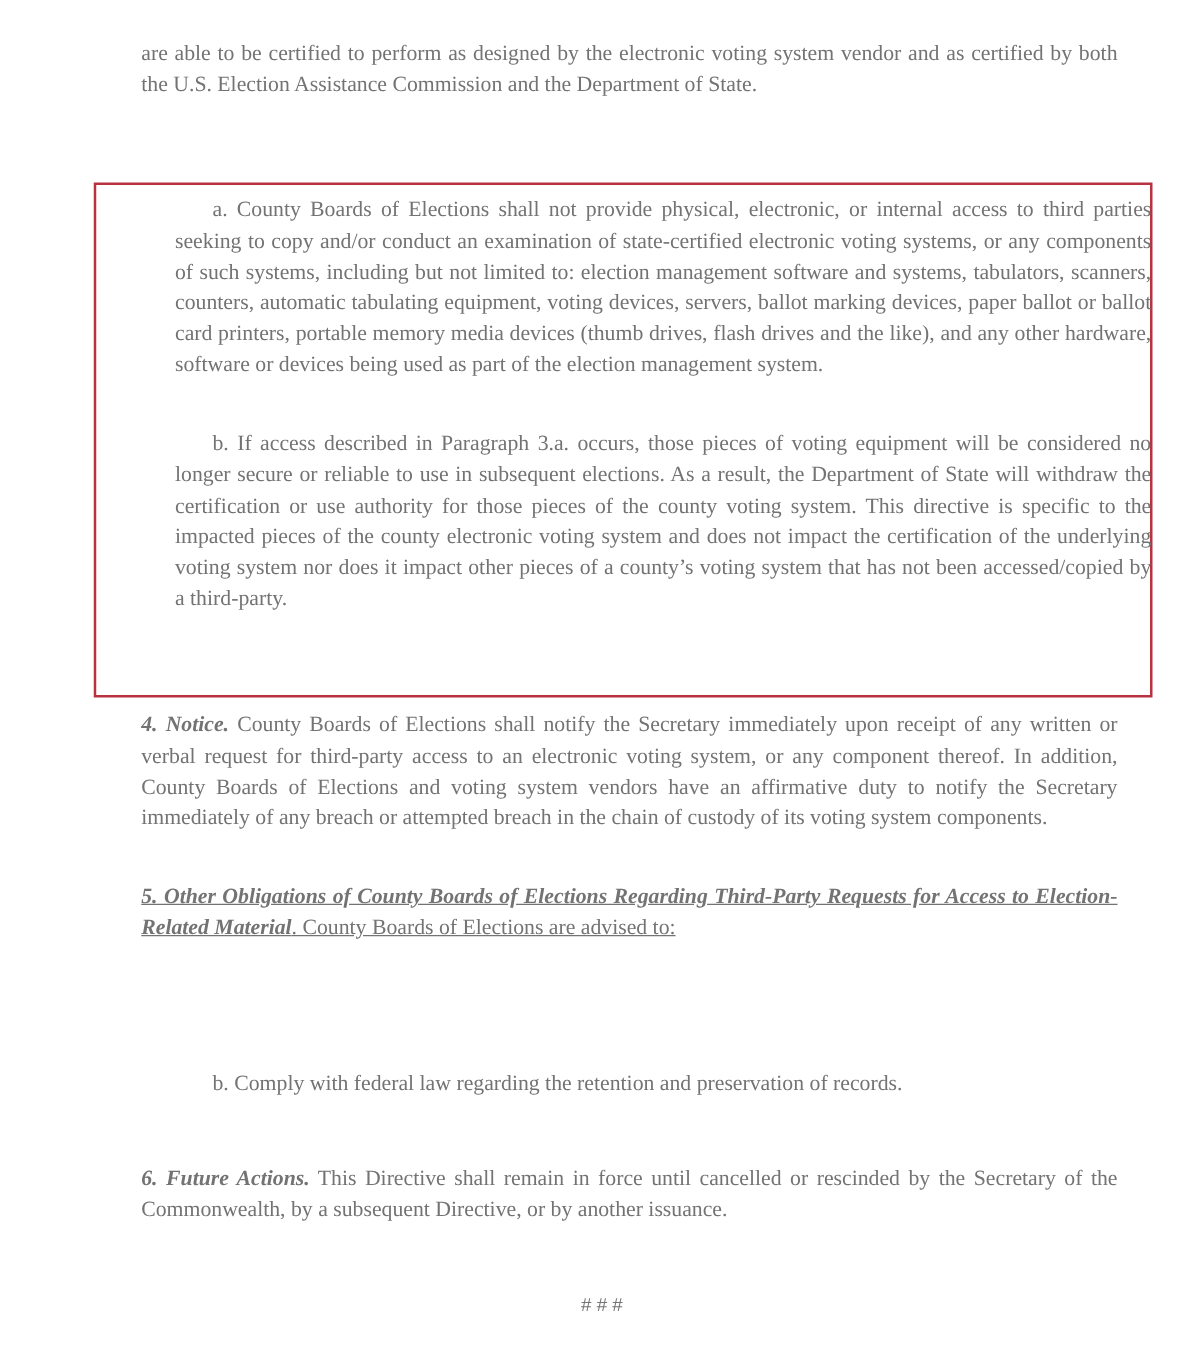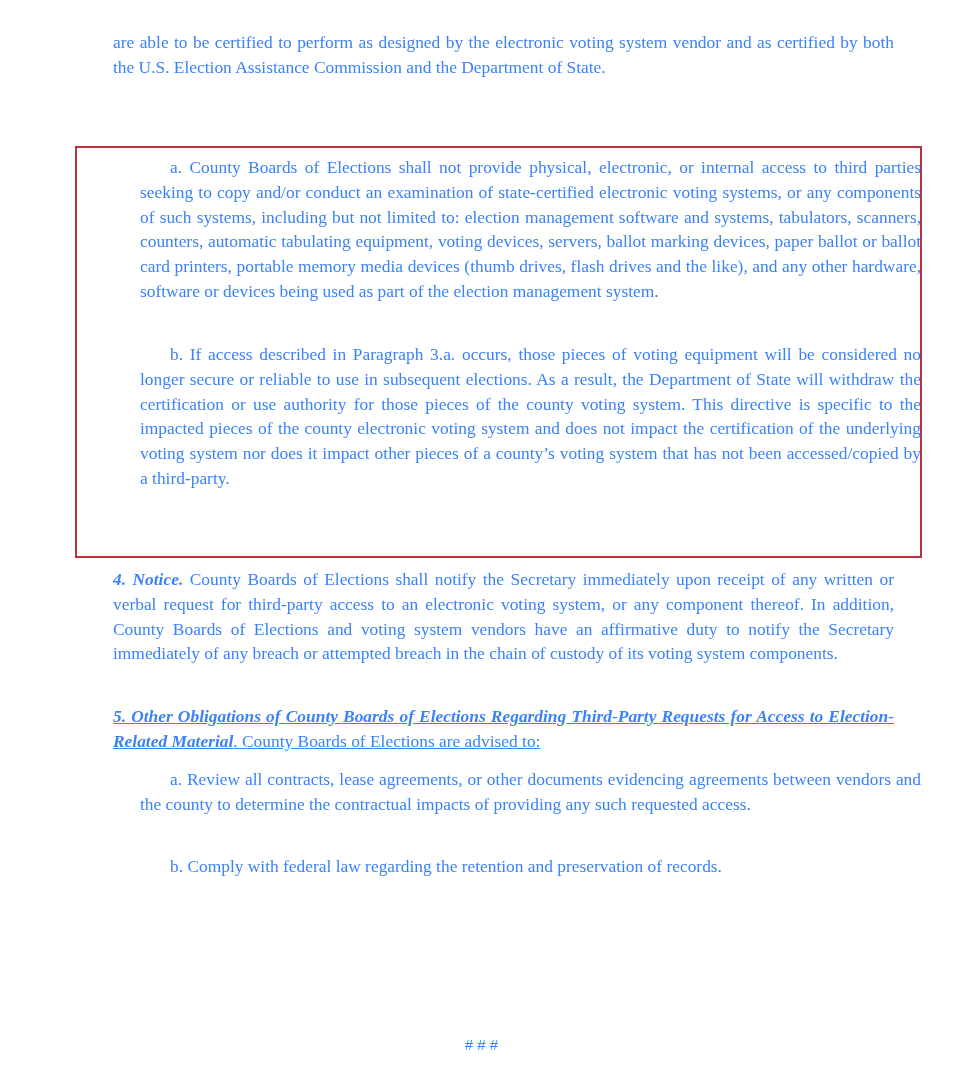--- a/index.html
+++ b/index.html
@@ -1,17 +1,17 @@
 <!DOCTYPE html>
 <html><head>
 <meta charset="utf-8">
 <style>
   html, body { margin: 0; padding: 0; background: #ffffff; }
   body { width: 963px; height: 1092px; position: relative; overflow: hidden; }
-  .page { position: absolute; left: 0; top: 0; width: 963px; height: 1076px; font-family: "Liberation Serif", serif; color: #3b82f6; font-size: 17.4px; }
+  .page { position: absolute; left: 0; top: 0; width: 963px; height: 1076px; font-family: "Liberation Serif", serif; color: #737373; font-size: 17.4px; }
   .p { position: absolute; left: 113px; width: 781px; line-height: 24.8px; text-align: justify; margin: 0; }
   .indent { text-indent: 30px; margin-left: 27px; }
   .bi { font-weight: bold; font-style: italic; }
   .redbox { position: absolute; left: 75px; top: 146px; width: 843px; height: 408px; border: 2px solid #b83240; box-sizing: content-box; }
   .center { position: absolute; left: 0; width: 963px; text-align: center; font-family: "Liberation Sans", sans-serif; font-size: 15px; }
 </style>
 </head>
 <body>
 
 <div class="page">
@@ -23,21 +23,21 @@
 
   <p class="p indent" style="top:155px;">a.  County Boards of Elections shall not provide physical, electronic, or internal access to third parties seeking to copy and/or conduct an examination of state-certified electronic voting systems, or any components of such systems, including but not limited to: election management software and systems, tabulators, scanners, counters, automatic tabulating equipment, voting devices, servers, ballot marking devices, paper ballot or ballot card printers, portable memory media devices (thumb drives, flash drives and the like), and any other hardware, software or devices being used as part of the election management system.</p>
 
   <p class="p indent" style="top:342px;">b. If access described in Paragraph 3.a. occurs, those pieces of voting equipment will be considered no longer secure or reliable to use in subsequent elections. As a result, the Department of State will withdraw the certification or use authority for those pieces of the county voting system. This directive is specific to the impacted pieces of the county electronic voting system and does not impact the certification of the underlying voting system nor does it impact other pieces of a county’s voting system that has not been accessed/copied by a third-party.</p>
 
 
   <p class="p" style="top:567px;"><span class="bi">4. Notice.</span><span> County Boards of Elections shall notify the Secretary immediately upon receipt of any written or verbal request for third-party access to an electronic voting system, or any component thereof.  In addition, County Boards of Elections and voting system vendors have an affirmative duty to notify the Secretary immediately of any breach or attempted breach in the chain of custody of its voting system components.</span></p>
 
   <p class="p" style="top:704px;text-decoration:underline;"><span class="bi">5. Other Obligations of County Boards of Elections Regarding Third-Party Requests for Access to Election-Related Material</span><span>.  County Boards of Elections are advised to:</span></p>
 
-  <p class="p indent" style="top:767px;">a. Review all contracts, lease agreements, or other documents evidencing agreements between vendors and the county to determine the contractual impacts of providing any such requested access.</p>
 
   <p class="p indent" style="top:854px;">b.  Comply with federal law regarding the retention and preservation of records.</p>
 
 
+  <p class="p" style="top:930px;"><span class="bi">6.  Future Actions.</span><span>  This Directive shall remain in force until cancelled or rescinded by the Secretary of the Commonwealth, by a subsequent Directive, or by another issuance.</span></p>
 
   <div class="center" style="top:1036px;"># # #</div>
 
 </div>
 
 </body></html>

